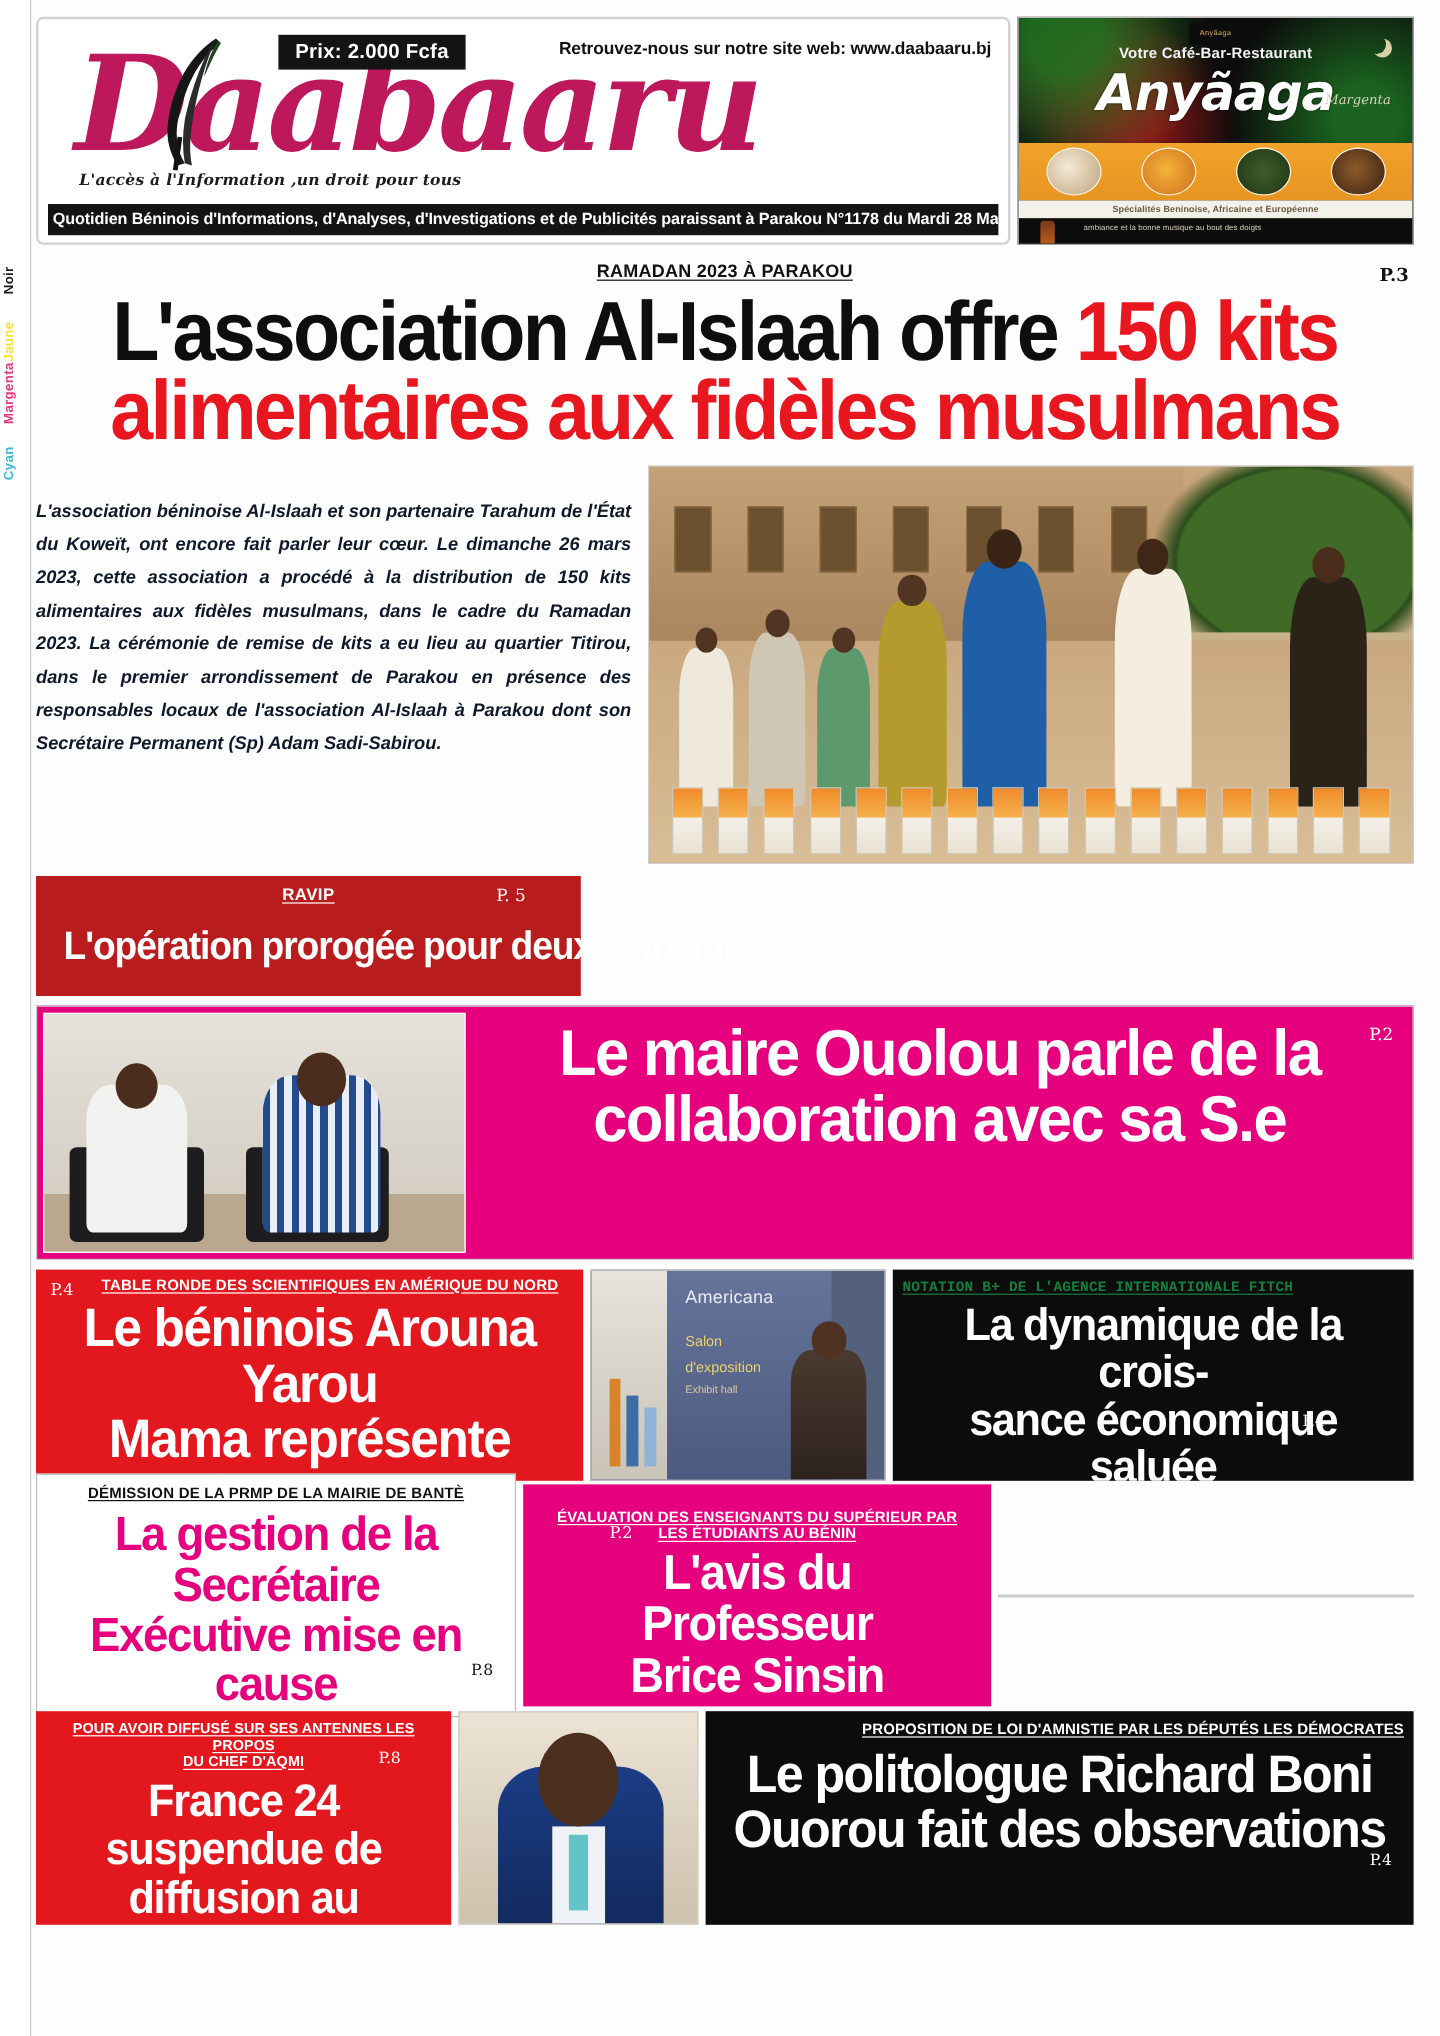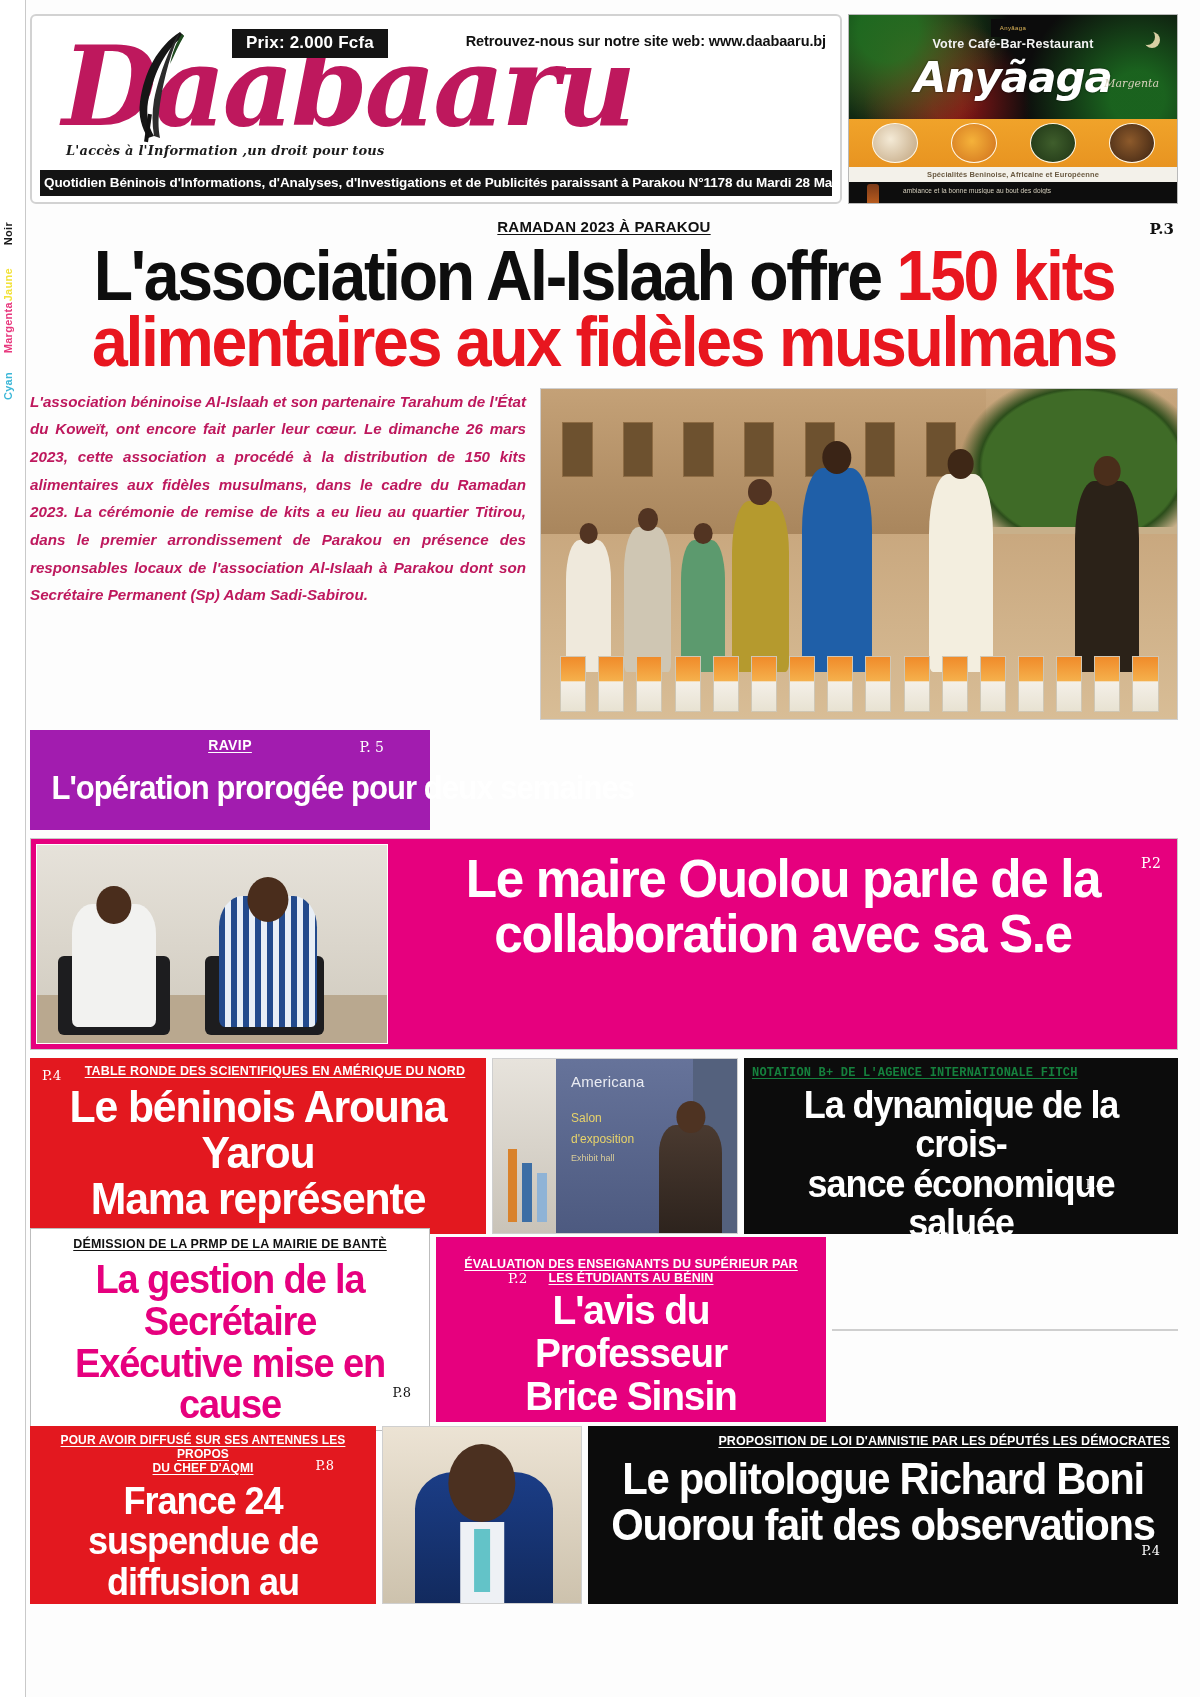--- a/index.html
+++ b/index.html
@@ -287,22 +287,23 @@
     height: 332px;
   }
   #lead-text {
     flex: 0 0 500px;
     font-family: "Liberation Sans", sans-serif;
     font-style: italic;
     font-weight: bold;
     font-size: 15.2px;
     line-height: 1.82;
     text-align: justify;
-    color: #be185d;
+    color: #0f172a;
     padding-right: 4px;
+    margin-top: 25px;
   }
   #lead-photo {
     flex: 1 1 auto;
     border: 1px solid #cfcfcf;
     position: relative;
     overflow: hidden;
     background: #c8b08a;
   }
   .photo-sky { position:absolute; left:0; right:0; top:0; height:34%;
     background: linear-gradient(180deg,#c9a77e 0%, #b08f63 100%); }
@@ -316,22 +317,22 @@
   .pw { position:absolute; width:7%; height:56%; background:#6d512f; border:1px solid #8e6c44; }
   .figure { position:absolute; bottom:14%; border-radius: 30% 30% 6% 6%; }
   .fig-head { position:absolute; top:-13%; left:50%; transform:translateX(-50%);
     width:42%; aspect-ratio:1/1.12; border-radius:50%; background:#523422; }
   .kit-bag { position:absolute; bottom:2%; width:4.1%; height:17%;
     background: linear-gradient(180deg,#f08b2a 0%, #f5b04c 44%, #f4f0e8 46%, #e8e2d2 100%);
     border: 1px solid #cfc7b5; }
 
   
   #ravip-box {
-    width: 400px;
-    background: #a21caf;
+    width: 454px;
+    background: #b91c1c;
     margin-top: 10px;
     padding: 7px 10px 12px 10px;
     position: relative;
     height: 100px;
   }
   #ravip-kicker {
     text-align: center;
     color: #ffffff;
     font-size: 14px;
     font-weight: bold;

